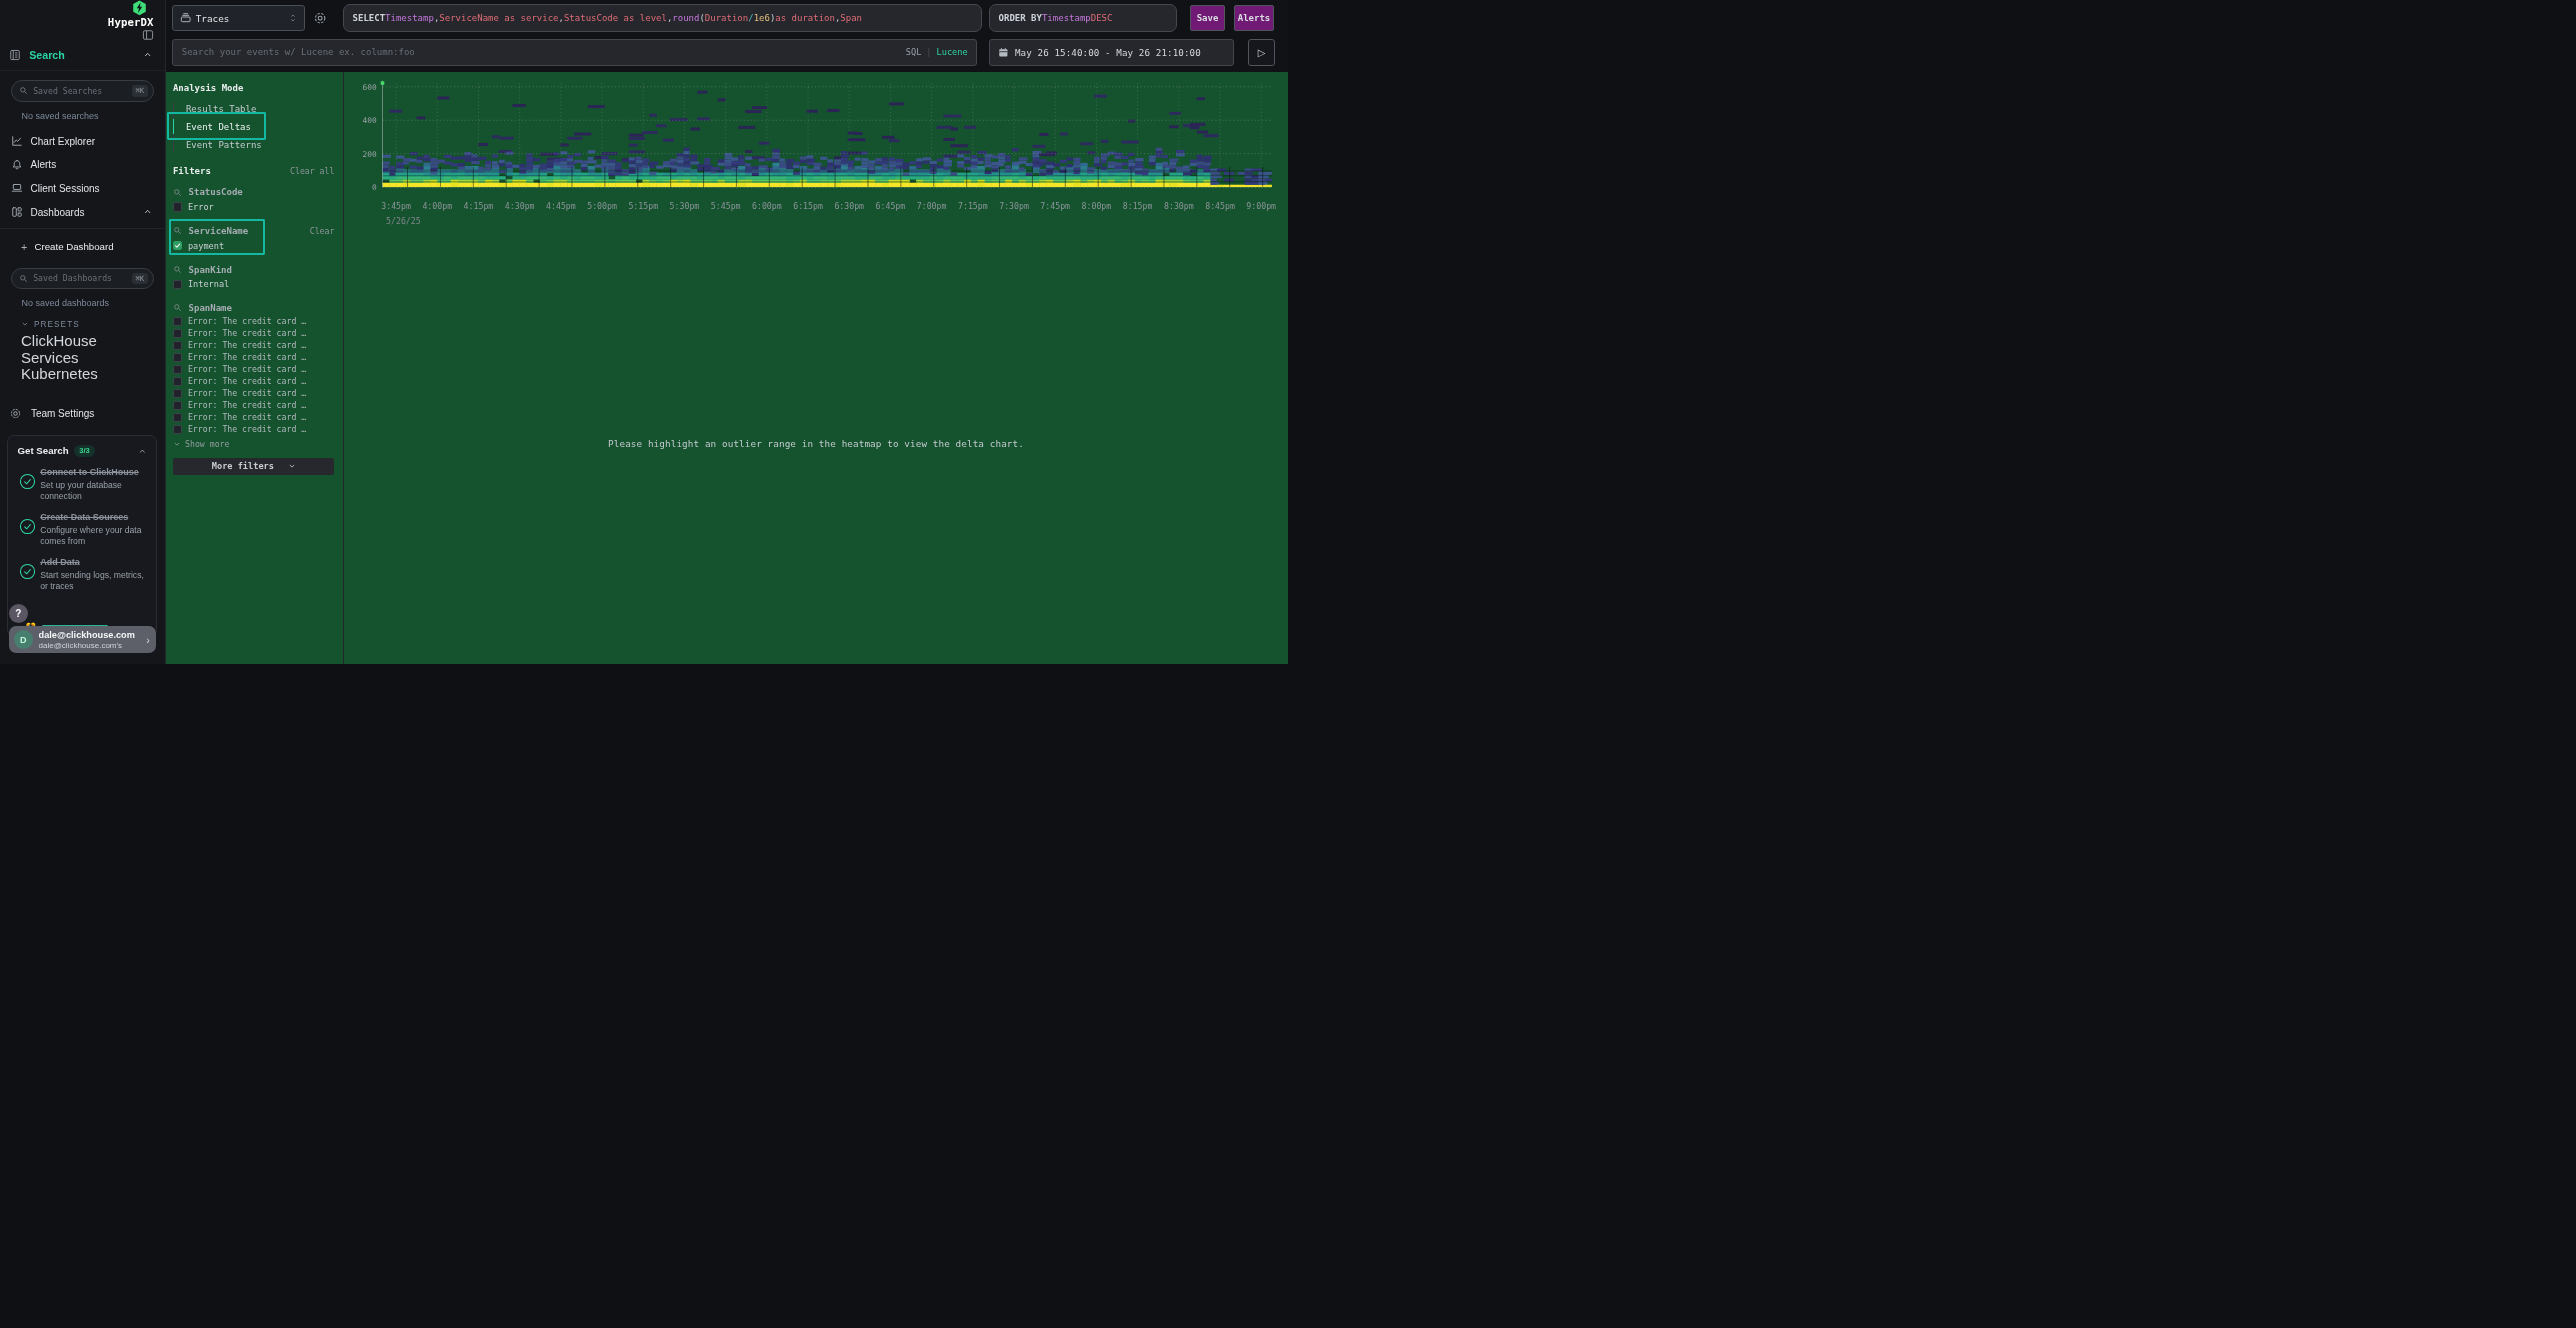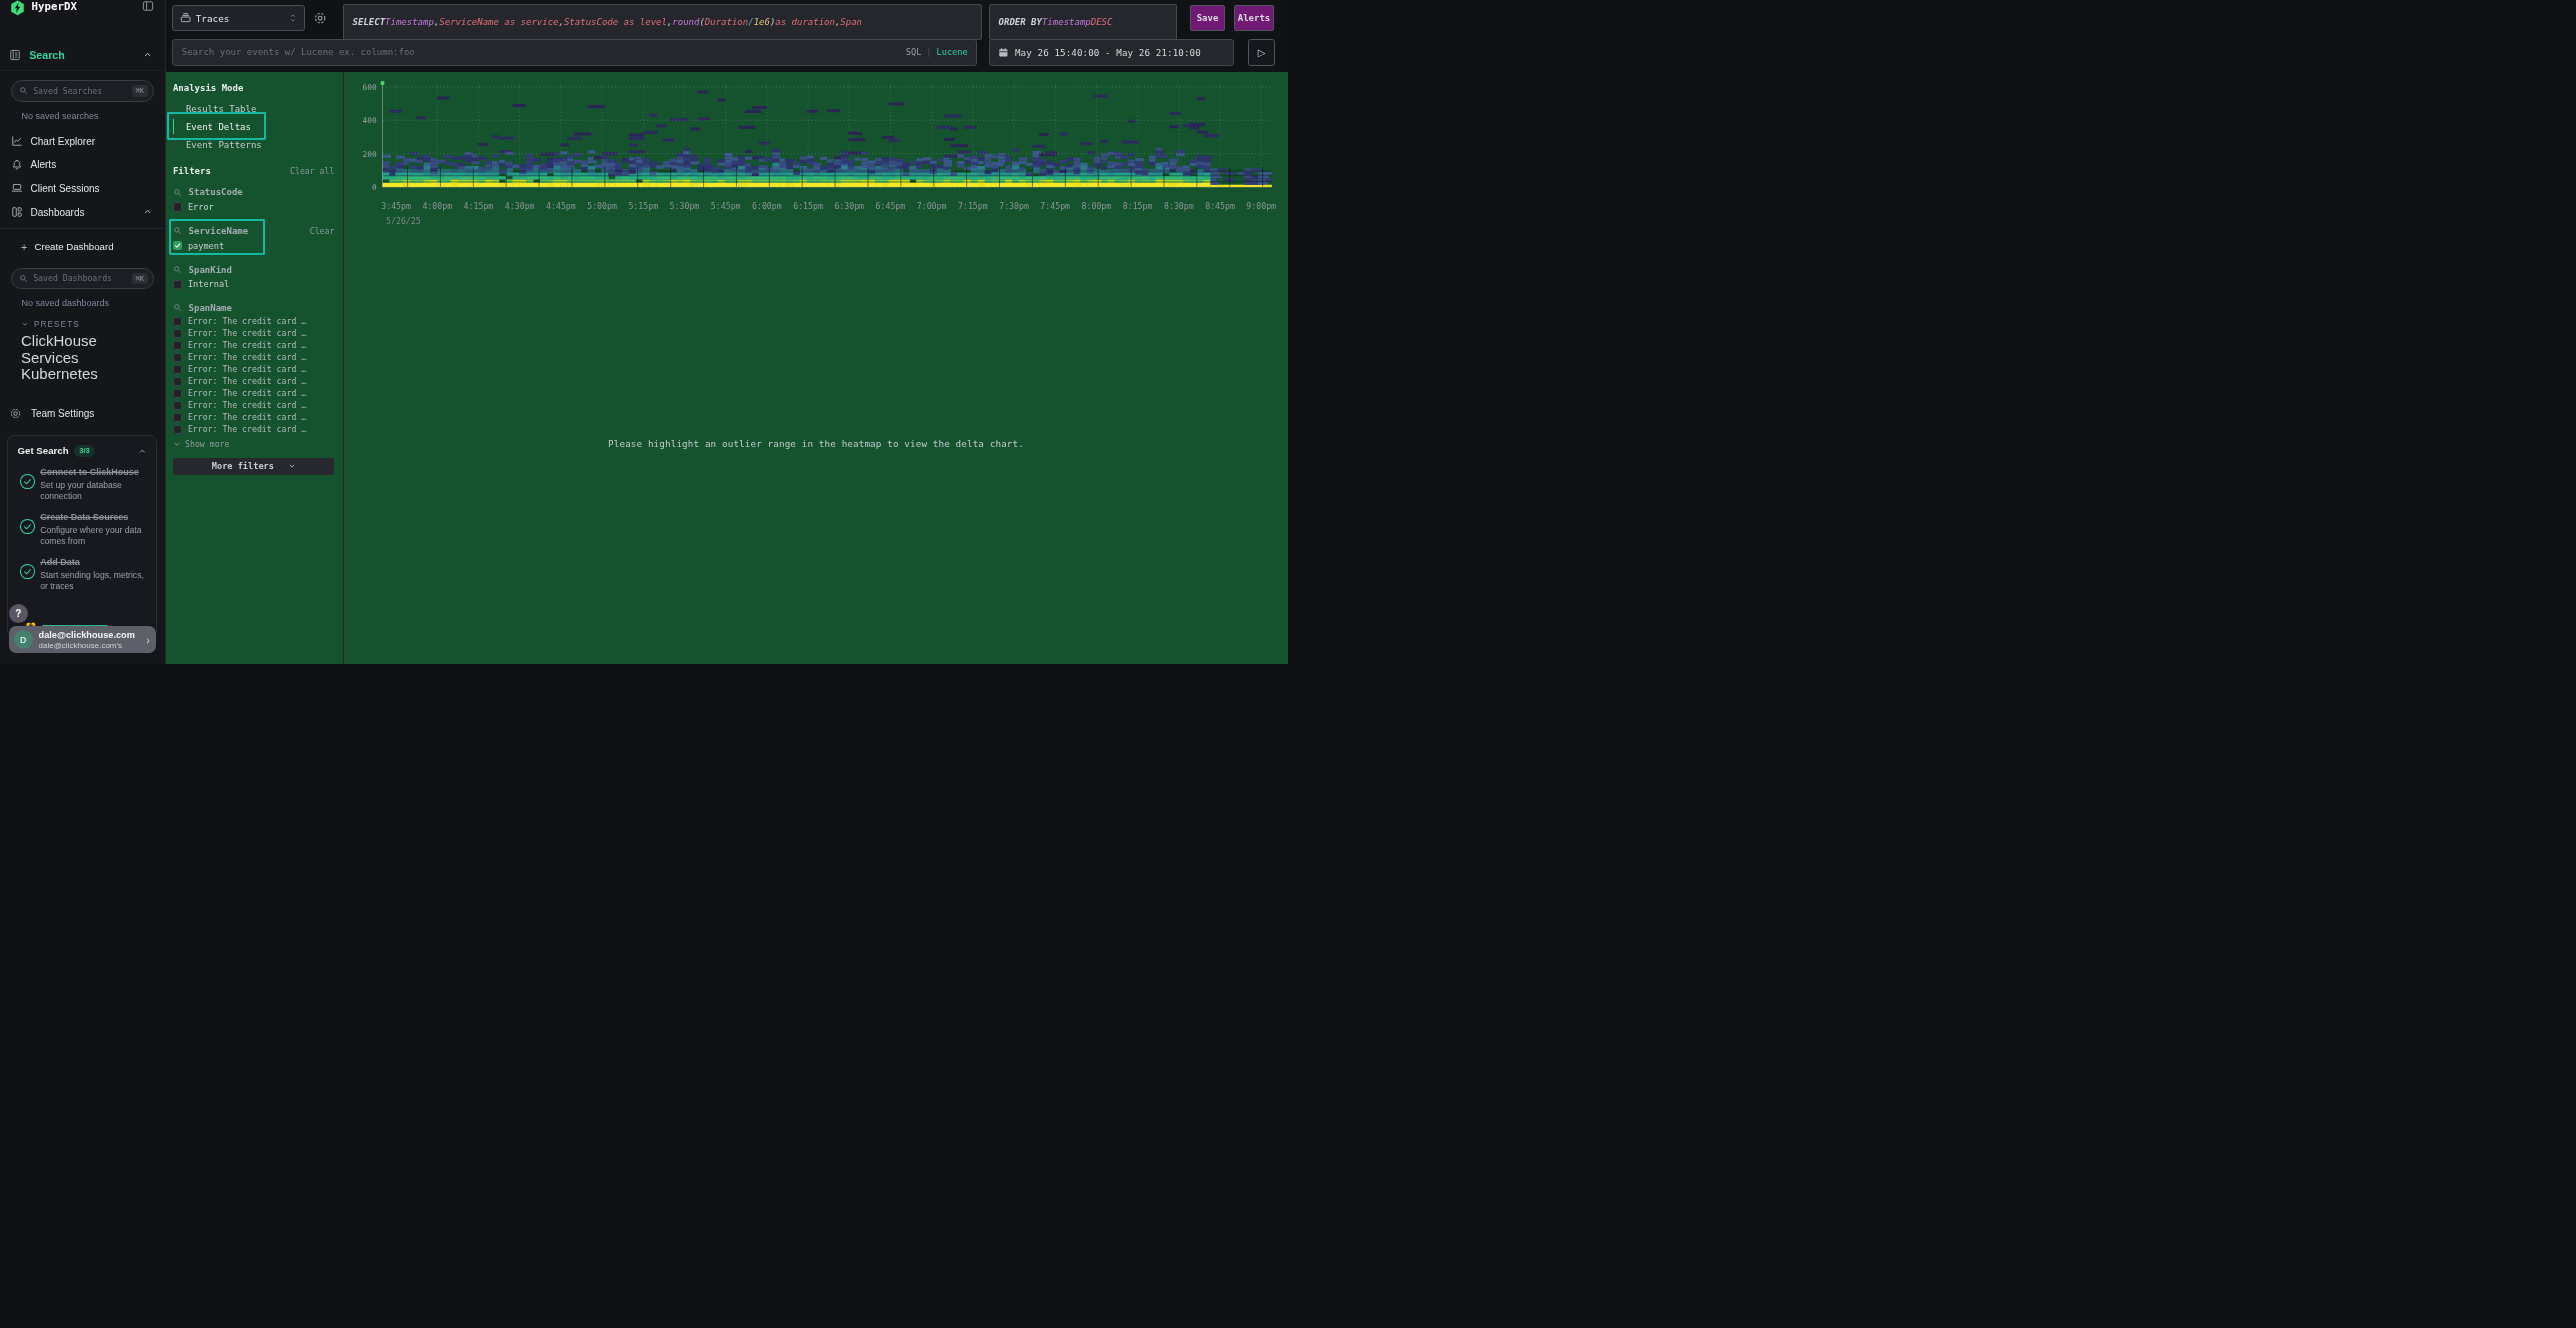--- a/index.html
+++ b/index.html
@@ -4,21 +4,21 @@
 <style>
   html,body{margin:0;padding:0;background:#0e1014;}
   body{width:1288px;height:664px;overflow:hidden;font-family:"Liberation Sans",sans-serif;
        -webkit-font-smoothing:antialiased;}
   .mono{font-family:"DejaVu Sans Mono",monospace;}
   .app{position:relative;width:1288px;height:664px;background:#101216;color:#e8ebef;}
 
   
   .sidebar{position:absolute;left:0;top:0;width:165px;height:664px;background:#14161a;
            border-right:0.7px solid #23262b;z-index:2;}
-  .logo-row{display:flex;align-items:flex-start;height:40px;padding:0 11.4px 0 10px;}
+  .logo-row{display:flex;align-items:flex-end;height:40px;padding:0 11.4px 0 10px;flex-direction:column;}
   .logo-mark{width:15px;height:15.7px;margin-right:6.4px;}
   .logo-text{font-family:"DejaVu Sans Mono",monospace;font-weight:bold;font-size:10.7px;color:#fff;letter-spacing:0.1px;}
   .logo-row .spacer{flex:1;}
   .icon{display:inline-flex;align-items:center;justify-content:center;}
   .icon svg{display:block;}
   .sec-header{display:flex;align-items:center;height:30px;padding:0 13px 0 9.3px;border-bottom:0.7px solid #1e2126;}
   .sec-header .lbl{margin-left:7.9px;font-weight:bold;font-size:10.7px;color:var(--accent);flex:1;}
   .pill-input{display:flex;align-items:center;margin:9.3px 10.7px 0 10.7px;height:19.3px;border:0.7px solid #383c43;
               border-radius:715px;background:#1b1e23;padding:0 5.7px 0 7.2px;}
   .pill-input .ph{margin-left:5px;font-size:8.2px;color:#6a7078;flex:1;font-family:"DejaVu Sans Mono",monospace;}
@@ -67,23 +67,23 @@
   .user-chev{color:#d7dade;font-size:10.7px;}
 
   
   .main{position:absolute;left:165px;top:0;right:0;bottom:0;background:#101216;}
   .topbar{position:relative;height:36px;}
   .src-select{position:absolute;left:7.2px;top:5px;width:133px;height:26px;background:#202329;
               border:0.7px solid #4a4e55;border-radius:2.9px;display:flex;align-items:center;
               padding:0 7.2px;box-sizing:border-box;}
   .src-select .lbl{margin-left:4px;font-size:9.3px;color:#e4e7ea;flex:1;}
   .gear-btn{position:absolute;left:147px;top:10px;width:15.7px;height:15.7px;}
-  .code-box{position:absolute;top:3.6px;height:36px;background:#25272d;border:0.7px solid #45484f;border-radius:2px;
+  .code-box{position:absolute;top:3.6px;height:28px;background:#25272d;border:0.7px solid #45484f;border-radius:7px;
             display:flex;align-items:center;padding:0 8.6px;box-sizing:border-box;overflow:hidden;white-space:nowrap;
-            font-size:9px;font-style:italic;}
+            font-size:9px;}
   #sql-box{left:178px;width:639px;}
   #orderby-box{left:824px;width:188px;}
   .tk-kw{color:var(--sql-kw);font-weight:bold;}
   .tk-type{color:var(--sql-id);}
   .tk-field{color:var(--sql-field);}
   .tk-pl{color:var(--sql-plain);}
   .tk-op{color:var(--sql-op);}
   .tk-num{color:var(--sql-num);}
   .top-btn{position:absolute;top:5px;height:26px;background:#701a75;border:0.7px solid #51555c;border-radius:2px;
            color:#dadde1;font-weight:bold;font-size:9px;display:flex;align-items:center;justify-content:center;

